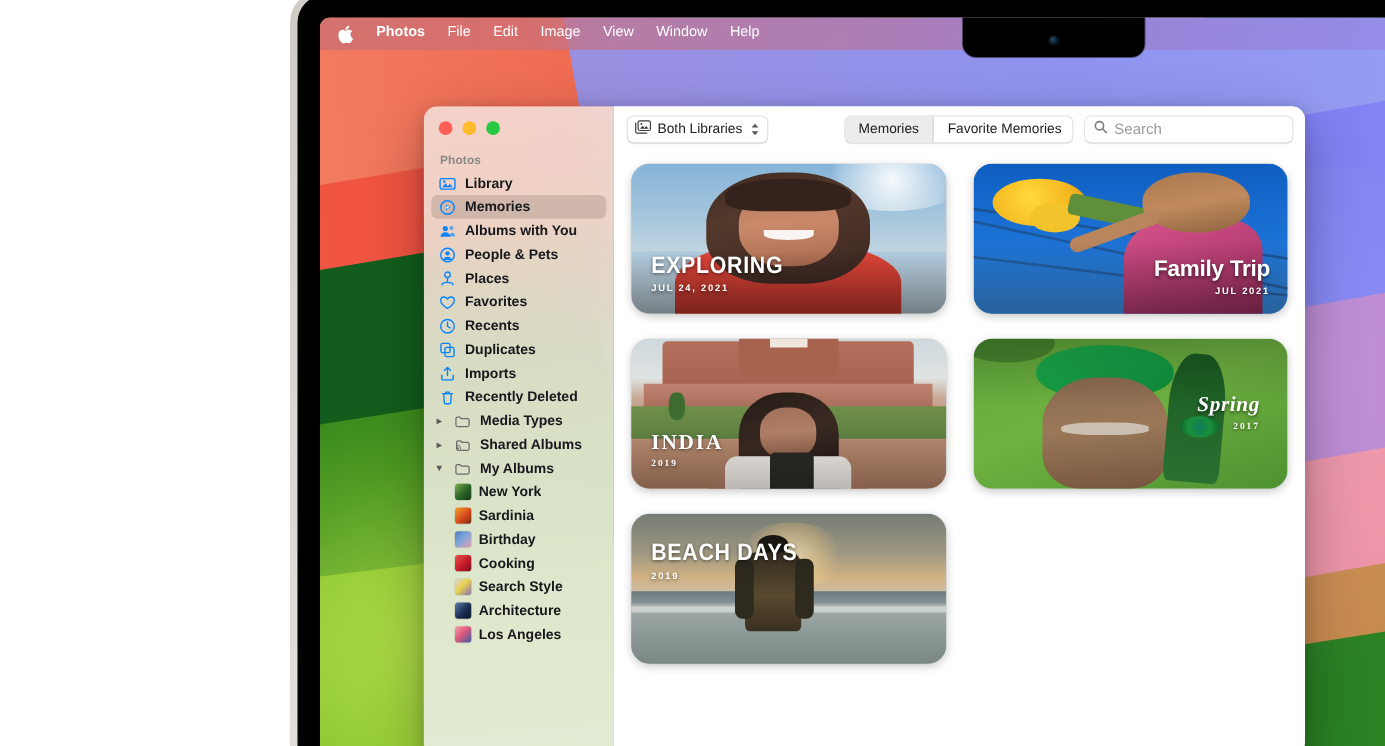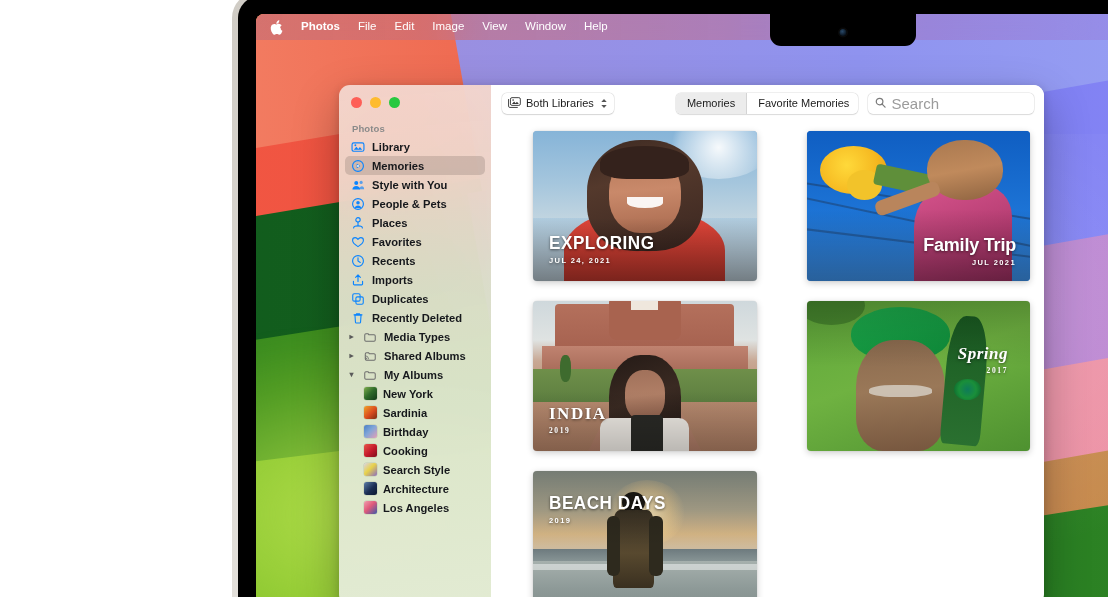--- a/index.html
+++ b/index.html
@@ -239,38 +239,37 @@
 
   .search {
     margin-left:auto;
     display:flex; align-items:center; gap:5px;
     width:167px; height:21px; padding:0 7px;
     border-radius:5px; background:#fff;
     box-shadow: 0 0 0 .6px rgba(0,0,0,.10), 0 .5px 1.2px rgba(0,0,0,.10);
   }
   .search input {
     border:0; outline:0; background:transparent;
-    font-family: inherit; font-size:15px; color:#1b1b1b; width:100%;
+    font-family: inherit; font-size:12px; color:#1b1b1b; width:100%;
   }
   .search input::placeholder { color:#9b9b9b; }
 
   
   .grid {
     flex:1; overflow:hidden;
     padding: 10px 14px 0 14px;
     display:grid;
     grid-template-columns: 1fr 1fr;
     gap: 20px 22px;
     align-content:start;
   }
   .card {
-    position:relative; height:150px; border-radius:4px; overflow:hidden;
+    position:relative; height:120px; border-radius:15px; overflow:hidden;
     box-shadow: 0 2px 7px rgba(0,0,0,.20), 0 0 0 .5px rgba(0,0,0,.05);
     background:#ddd;
-    margin-left:28px;
   }
   .card-art { position:absolute; inset:0; }
   .card-art i { position:absolute; display:block; }
   .card-cap { position:absolute; z-index:3; text-shadow: 0 1px 3px rgba(0,0,0,.55); }
   .cap-bl { left:16px; bottom:16px; }
   .cap-br { right:14px; bottom:14px; text-align:right; }
   .cap-tl { left:16px; top:22px; }
   .cap-tr { right:22px; top:44px; text-align:right; }
   .cap-title { color:#fff; line-height:1.05; }
   .cap-sub { color:#fff; margin-top:3px; letter-spacing:1.4px; font-size:7.5px; font-weight:600; }
@@ -368,21 +367,21 @@
 
           <div class="sb-row">
             <span class="sb-ico">
               <svg width="14" height="14" viewBox="0 0 16 16">
                   <circle cx="6" cy="5.6" r="2.3" fill="#0a84ff"></circle>
                   <path d="M1.6 13c0-2.5 2-4 4.4-4s4.4 1.5 4.4 4z" fill="#0a84ff"></path>
                   <circle cx="11.6" cy="5" r="1.8" fill="#0a84ff" opacity=".65"></circle>
                   <path d="M9.6 12.8c.2-2.3 1.4-3.4 3-3.4 1.3 0 2.2.8 2.4 3.4z" fill="#0a84ff" opacity=".65"></path>
                 </svg>
             </span>
-            <span>Style with You</span>
+            <span>Albums with You</span>
           </div>
 
           <div class="sb-row">
             <span class="sb-ico">
               <svg width="14" height="14" viewBox="0 0 16 16">
                   <circle cx="8" cy="8" r="6.2" fill="none" stroke="#0a84ff" stroke-width="1.3"></circle>
                   <circle cx="8" cy="6.5" r="2" fill="#0a84ff"></circle>
                   <path d="M4.2 12.6c.3-2 1.8-3 3.8-3s3.5 1 3.8 3z" fill="#0a84ff"></path>
                 </svg>
             </span>
@@ -415,35 +414,35 @@
                   <circle cx="8" cy="8" r="6.2" fill="none" stroke="#0a84ff" stroke-width="1.3"></circle>
                   <path d="M8 4.4V8l2.6 1.6" fill="none" stroke="#0a84ff" stroke-width="1.3" stroke-linecap="round"></path>
                 </svg>
             </span>
             <span>Recents</span>
           </div>
 
           <div class="sb-row">
             <span class="sb-ico">
               <svg width="14" height="14" viewBox="0 0 16 16">
+                  <rect x="2" y="2" width="8.4" height="8.4" rx="1.6" fill="none" stroke="#0a84ff" stroke-width="1.25"></rect>
+                  <rect x="5.6" y="5.6" width="8.4" height="8.4" rx="1.6" fill="none" stroke="#0a84ff" stroke-width="1.25"></rect>
+                </svg>
+            </span>
+            <span>Duplicates</span>
+          </div>
+
+          <div class="sb-row">
+            <span class="sb-ico">
+              <svg width="14" height="14" viewBox="0 0 16 16">
                   <path d="M8 9.6V2.4M5.3 4.9 8 2.2l2.7 2.7" fill="none" stroke="#0a84ff" stroke-width="1.3" stroke-linecap="round" stroke-linejoin="round"></path>
                   <path d="M2.8 9.4v3.2a1 1 0 0 0 1 1h8.4a1 1 0 0 0 1-1V9.4" fill="none" stroke="#0a84ff" stroke-width="1.3" stroke-linecap="round"></path>
                 </svg>
             </span>
             <span>Imports</span>
-          </div>
-
-          <div class="sb-row">
-            <span class="sb-ico">
-              <svg width="14" height="14" viewBox="0 0 16 16">
-                  <rect x="2" y="2" width="8.4" height="8.4" rx="1.6" fill="none" stroke="#0a84ff" stroke-width="1.25"></rect>
-                  <rect x="5.6" y="5.6" width="8.4" height="8.4" rx="1.6" fill="none" stroke="#0a84ff" stroke-width="1.25"></rect>
-                </svg>
-            </span>
-            <span>Duplicates</span>
           </div>
 
           <div class="sb-row">
             <span class="sb-ico">
               <svg width="14" height="14" viewBox="0 0 16 16">
                   <path d="M3.4 4.4h9.2M6.4 4.4V3.1h3.2v1.3" fill="none" stroke="#0a84ff" stroke-width="1.25" stroke-linecap="round"></path>
                   <path d="M4.5 4.4h7l-.6 8.4a1 1 0 0 1-1 .9H6.1a1 1 0 0 1-1-.9z" fill="none" stroke="#0a84ff" stroke-width="1.25" stroke-linejoin="round"></path>
                 </svg>
             </span>
             <span>Recently Deleted</span>

